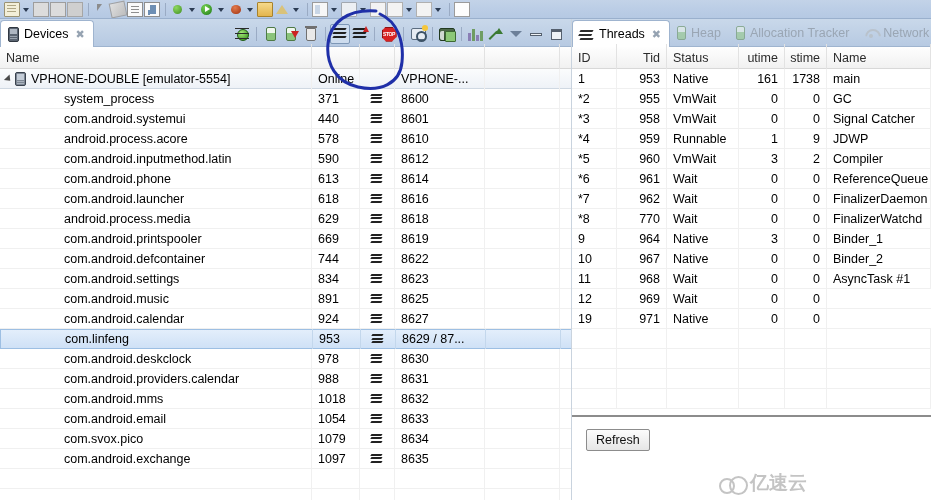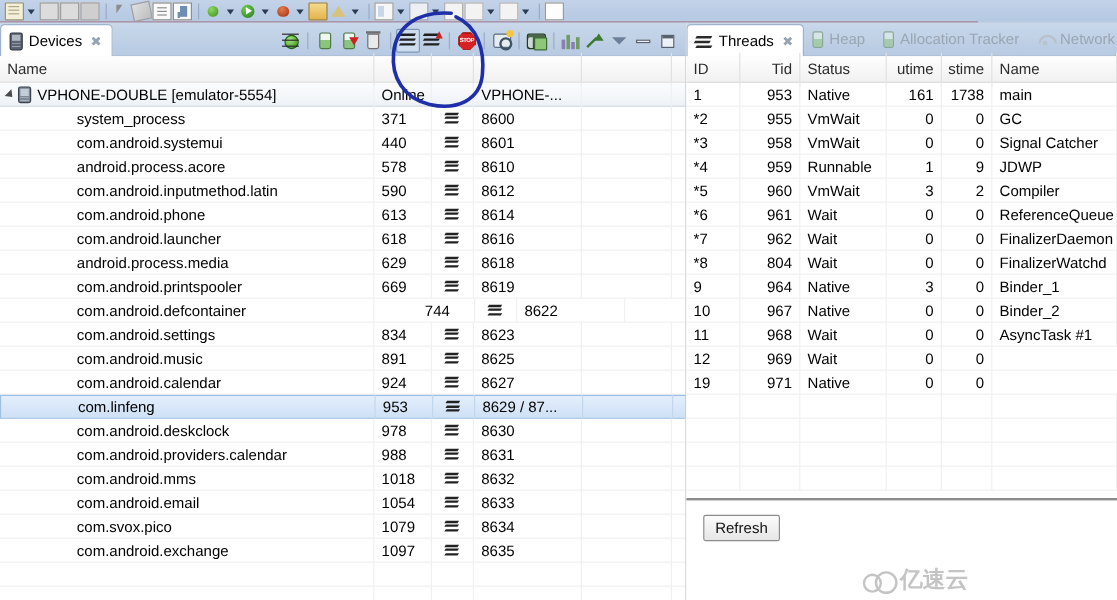--- a/index.html
+++ b/index.html
@@ -8,21 +8,21 @@
     width: 931px; height: 500px;
     overflow: hidden;
     font-family: "Liberation Sans", sans-serif;
     font-size: 12px;
     color: #000;
     background: #ffffff;
   }
   #app {
     position: relative;
     width: 815px; height: 500px;
-    background: #b91c1c;
+    background: #404040;
   }
 
   
   .eclipse-toolbar {
     position: absolute; left: 0; top: 0; width: 931px; height: 19px;
     background: linear-gradient(to bottom, #c3d3e8 0%, #bccee6 45%, #b5c9e3 100%);
     border-bottom: 1px solid #9ab0cd;
     display: flex; align-items: center; padding-left: 4px;
     overflow: hidden;
   }
@@ -482,21 +482,21 @@
                 <i></i>
                 <i></i>
                 <i></i>
               </span>
             </div>
             <div class="td" style="flex: 0 0 90px;">8619</div>
             <div class="td" style="flex: 0 0 75px;"></div>
           </div>
           <div class="trow">
             <div class="td" style="flex: 0 0 312px; padding-left: 64px;">com.android.defcontainer</div>
-            <div class="td" style="flex: 0 0 48px; margin-left: 36px;">744</div>
+            <div class="td" style="flex: 0 0 48px;">744</div>
             <div class="td" style="flex: 0 0 35px; justify-content: center;">
               <span class="row-thr">
                 <i></i>
                 <i></i>
                 <i></i>
               </span>
             </div>
             <div class="td" style="flex: 0 0 90px;">8622</div>
             <div class="td" style="flex: 0 0 75px;"></div>
           </div>
@@ -733,21 +733,21 @@
           <div class="trow">
             <div class="td" style="flex: 0 0 45px;">*7</div>
             <div class="td num" style="flex: 0 0 50px;">962</div>
             <div class="td" style="flex: 0 0 72px;">Wait</div>
             <div class="td num" style="flex: 0 0 46px;">0</div>
             <div class="td num" style="flex: 0 0 42px;">0</div>
             <div class="td" style="flex: 0 0 104px;">FinalizerDaemon</div>
           </div>
           <div class="trow">
             <div class="td" style="flex: 0 0 45px;">*8</div>
-            <div class="td num" style="flex: 0 0 50px;">804</div>
+            <div class="td num" style="flex: 0 0 50px;">770</div>
             <div class="td" style="flex: 0 0 72px;">Wait</div>
             <div class="td num" style="flex: 0 0 46px;">0</div>
             <div class="td num" style="flex: 0 0 42px;">0</div>
             <div class="td" style="flex: 0 0 104px;">FinalizerWatchd</div>
           </div>
           <div class="trow">
             <div class="td" style="flex: 0 0 45px;">9</div>
             <div class="td num" style="flex: 0 0 50px;">964</div>
             <div class="td" style="flex: 0 0 72px;">Native</div>
             <div class="td num" style="flex: 0 0 46px;">3</div>

